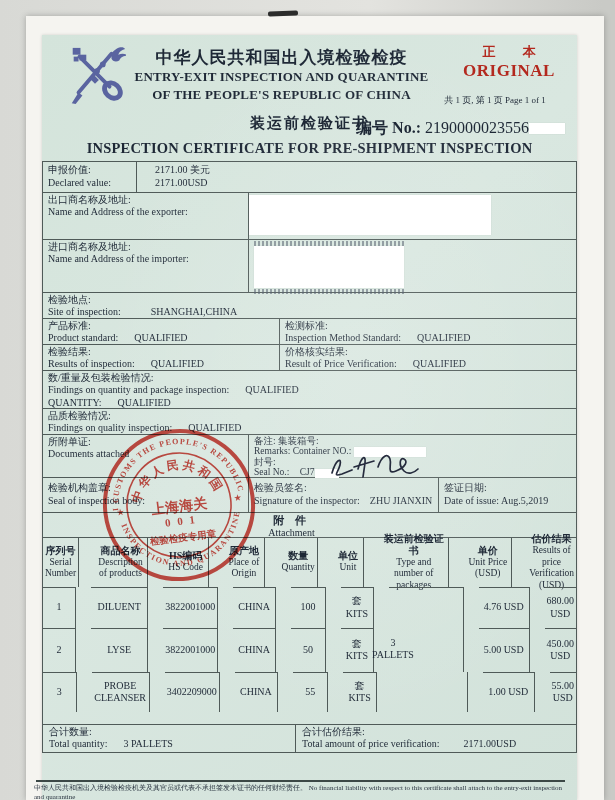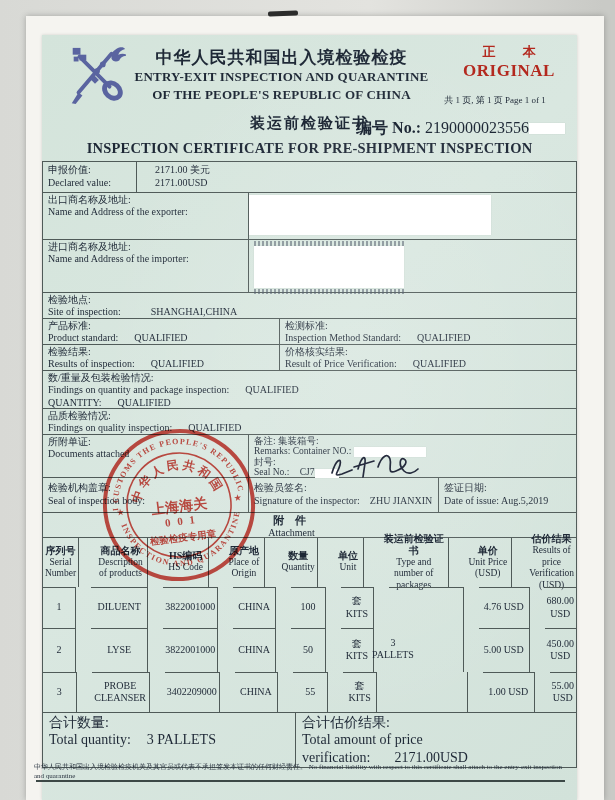--- a/index.html
+++ b/index.html
@@ -73,28 +73,28 @@
   .c4{width:42px;} .c5{width:40px;} .c6{width:92px;} .c7{width:62px;} .c8{width:77px;flex:1;}
   .ahdr .acell{font-size:9.5px;line-height:1.2;}
   .ahdr .cn{font-size:10px;font-weight:bold;}
   .adata{height:41px;font-size:10px;}
   .r2{height:44px;} .r3{height:40px;}
   .pkg-overlay{
     position:absolute;left:304px;top:49px;width:92px;height:125px;
     display:flex;flex-direction:column;justify-content:center;text-align:center;font-size:10px;
     pointer-events:none;
   }
-  .totals{display:flex;border-top:1px solid var(--line);font-size:14px;}
+  .totals{display:flex;border-top:1px solid var(--line);font-size:10px;margin-top:12px;}
   .totals .tcell{padding:1px 6px;}
   .totals .tcell:first-child{width:253px;border-right:1px solid var(--line);}
   .totals .tcell:last-child{flex:1;}
   
   .footrule{position:absolute;left:-6px;right:12px;top:745px;border-top:2px solid #3c4846;}
   .footnote{
-    position:absolute;left:-8px;right:6px;top:728px;height:16px;overflow:hidden;
+    position:absolute;left:-8px;right:6px;top:749px;height:16px;overflow:hidden;
     font-size:7px;line-height:9px;color:#2a3440;
   }
   
   .stamp{
     position:absolute;left:58px;top:391px;width:158px;height:158px;
     mix-blend-mode:multiply;opacity:.9;transform:rotate(-7deg);
   }
   .signature{position:absolute;left:280px;top:412px;width:115px;height:42px;}
   .wm{position:absolute;inset:0;pointer-events:none;
       background:radial-gradient(ellipse at 60% 45%, rgba(255,255,255,.14), transparent 60%);}

